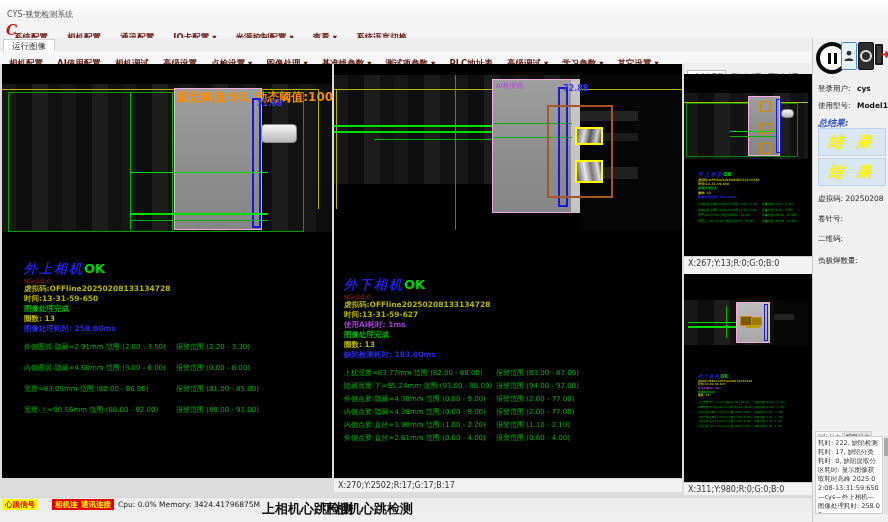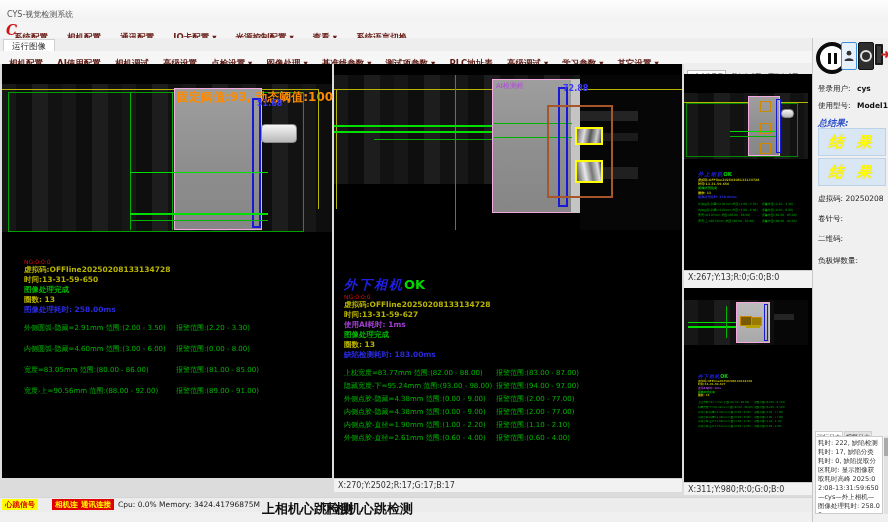--- a/index.html
+++ b/index.html
@@ -142,20 +142,21 @@
         <div class="ol bluerect" style="left:250px;top:14px;width:9px;height:130px;"></div>
         <div class="ol btext" style="left:255px;top:15px;">51.68</div>
         <div class="ol connector" style="left:259px;top:40px;width:36px;height:19px;"></div>
         <div class="ol greenbright" style="left:128px;top:88px;width:138px;height:1px;"></div>
         <div class="ol greenbright" style="left:128px;top:129px;width:138px;height:2px;"></div>
         <div class="ol greenline" style="left:128px;top:136px;width:138px;height:1px;"></div>
         <div class="ol yline" style="left:316px;top:5px;width:1px;height:120px;"></div>
       </div>
 
       <div class="resblock" style="left:22px;top:194px;">
+        <div><span class="cam-title">外上相机</span><span class="cam-ok">OK</span></div>
         <div class="ngline">NG:0:0:0</div>
         <div class="tline c-y">虚拟码:OFFline20250208133134728</div>
         <div class="tline c-y">时间:13-31-59-650</div>
         <div class="tline c-g">图像处理完成</div>
         <div class="tline c-y">圈数: 13</div>
         <div class="tline c-b">图像处理耗时: 258.00ms</div>
         <div class="rows rows-wide">
           <div class="mrow"><span>外侧圆弧-隐藏=2.91mm 范围:(2.00 - 3.50)</span><span class="alarm">报警范围:(2.20 - 3.30)</span></div>
           <div class="mrow"><span>内侧圆弧-隐藏=4.60mm 范围:(3.00 - 6.00)</span><span class="alarm">报警范围:(0.00 - 8.00)</span></div>
           <div class="mrow"><span>宽度=83.05mm 范围:(80.00 - 86.00)</span><span class="alarm">报警范围:(81.00 - 85.00)</span></div>
@@ -237,21 +238,21 @@
       <div class="tline c-y">圈数: 13</div>
       <div class="tline c-b">图像处理耗时: 258.00ms</div>
       <div class="rows rows-tight">
         <div class="mrow"><span>外侧圆弧-隐藏=2.91mm 范围:(2.00 - 3.50)</span><span class="alarm">报警范围:(2.20 - 3.30)</span></div>
         <div class="mrow"><span>内侧圆弧-隐藏=4.60mm 范围:(3.00 - 6.00)</span><span class="alarm">报警范围:(0.00 - 8.00)</span></div>
         <div class="mrow"><span>宽度=83.05mm 范围:(80.00 - 86.00)</span><span class="alarm">报警范围:(81.00 - 85.00)</span></div>
         <div class="mrow"><span>宽度-上=90.56mm 范围:(88.00 - 92.00)</span><span class="alarm">报警范围:(89.00 - 91.00)</span></div>
       </div>
     </div>
   </div>
-  <div class="coordbar" style="left:684px;top:270px;width:128px;height:18px;">X:267;Y:13;R:0;G:0;B:0</div>
+  <div class="coordbar" style="left:684px;top:256px;width:128px;height:18px;">X:267;Y:13;R:0;G:0;B:0</div>
 
   <div style="position:absolute;left:684px;top:288px;width:128px;height:194px;background:#000;">
     <div class="photo" style="left:0;top:12px;width:124px;height:45px;">
       <div class="ol" style="left:90px;top:0;width:34px;height:45px;background:#070707;"></div>
       <div class="ol" style="left:90px;top:14px;width:20px;height:6px;background:#242424;"></div>
       <div class="ol greenbright" style="left:4px;top:22px;width:52px;height:1px;"></div>
       <div class="ol greenbright" style="left:4px;top:26px;width:52px;height:2px;"></div>
       <div class="ol greenline" style="left:42px;top:6px;width:1px;height:32px;"></div>
       <div class="ol grayblock" style="left:52px;top:2px;width:34px;height:41px;background:linear-gradient(#bdbdbd,#a8a8a8);"></div>
       <div class="ol bluerect" style="left:80px;top:4px;width:4px;height:37px;border-width:1px;"></div>

